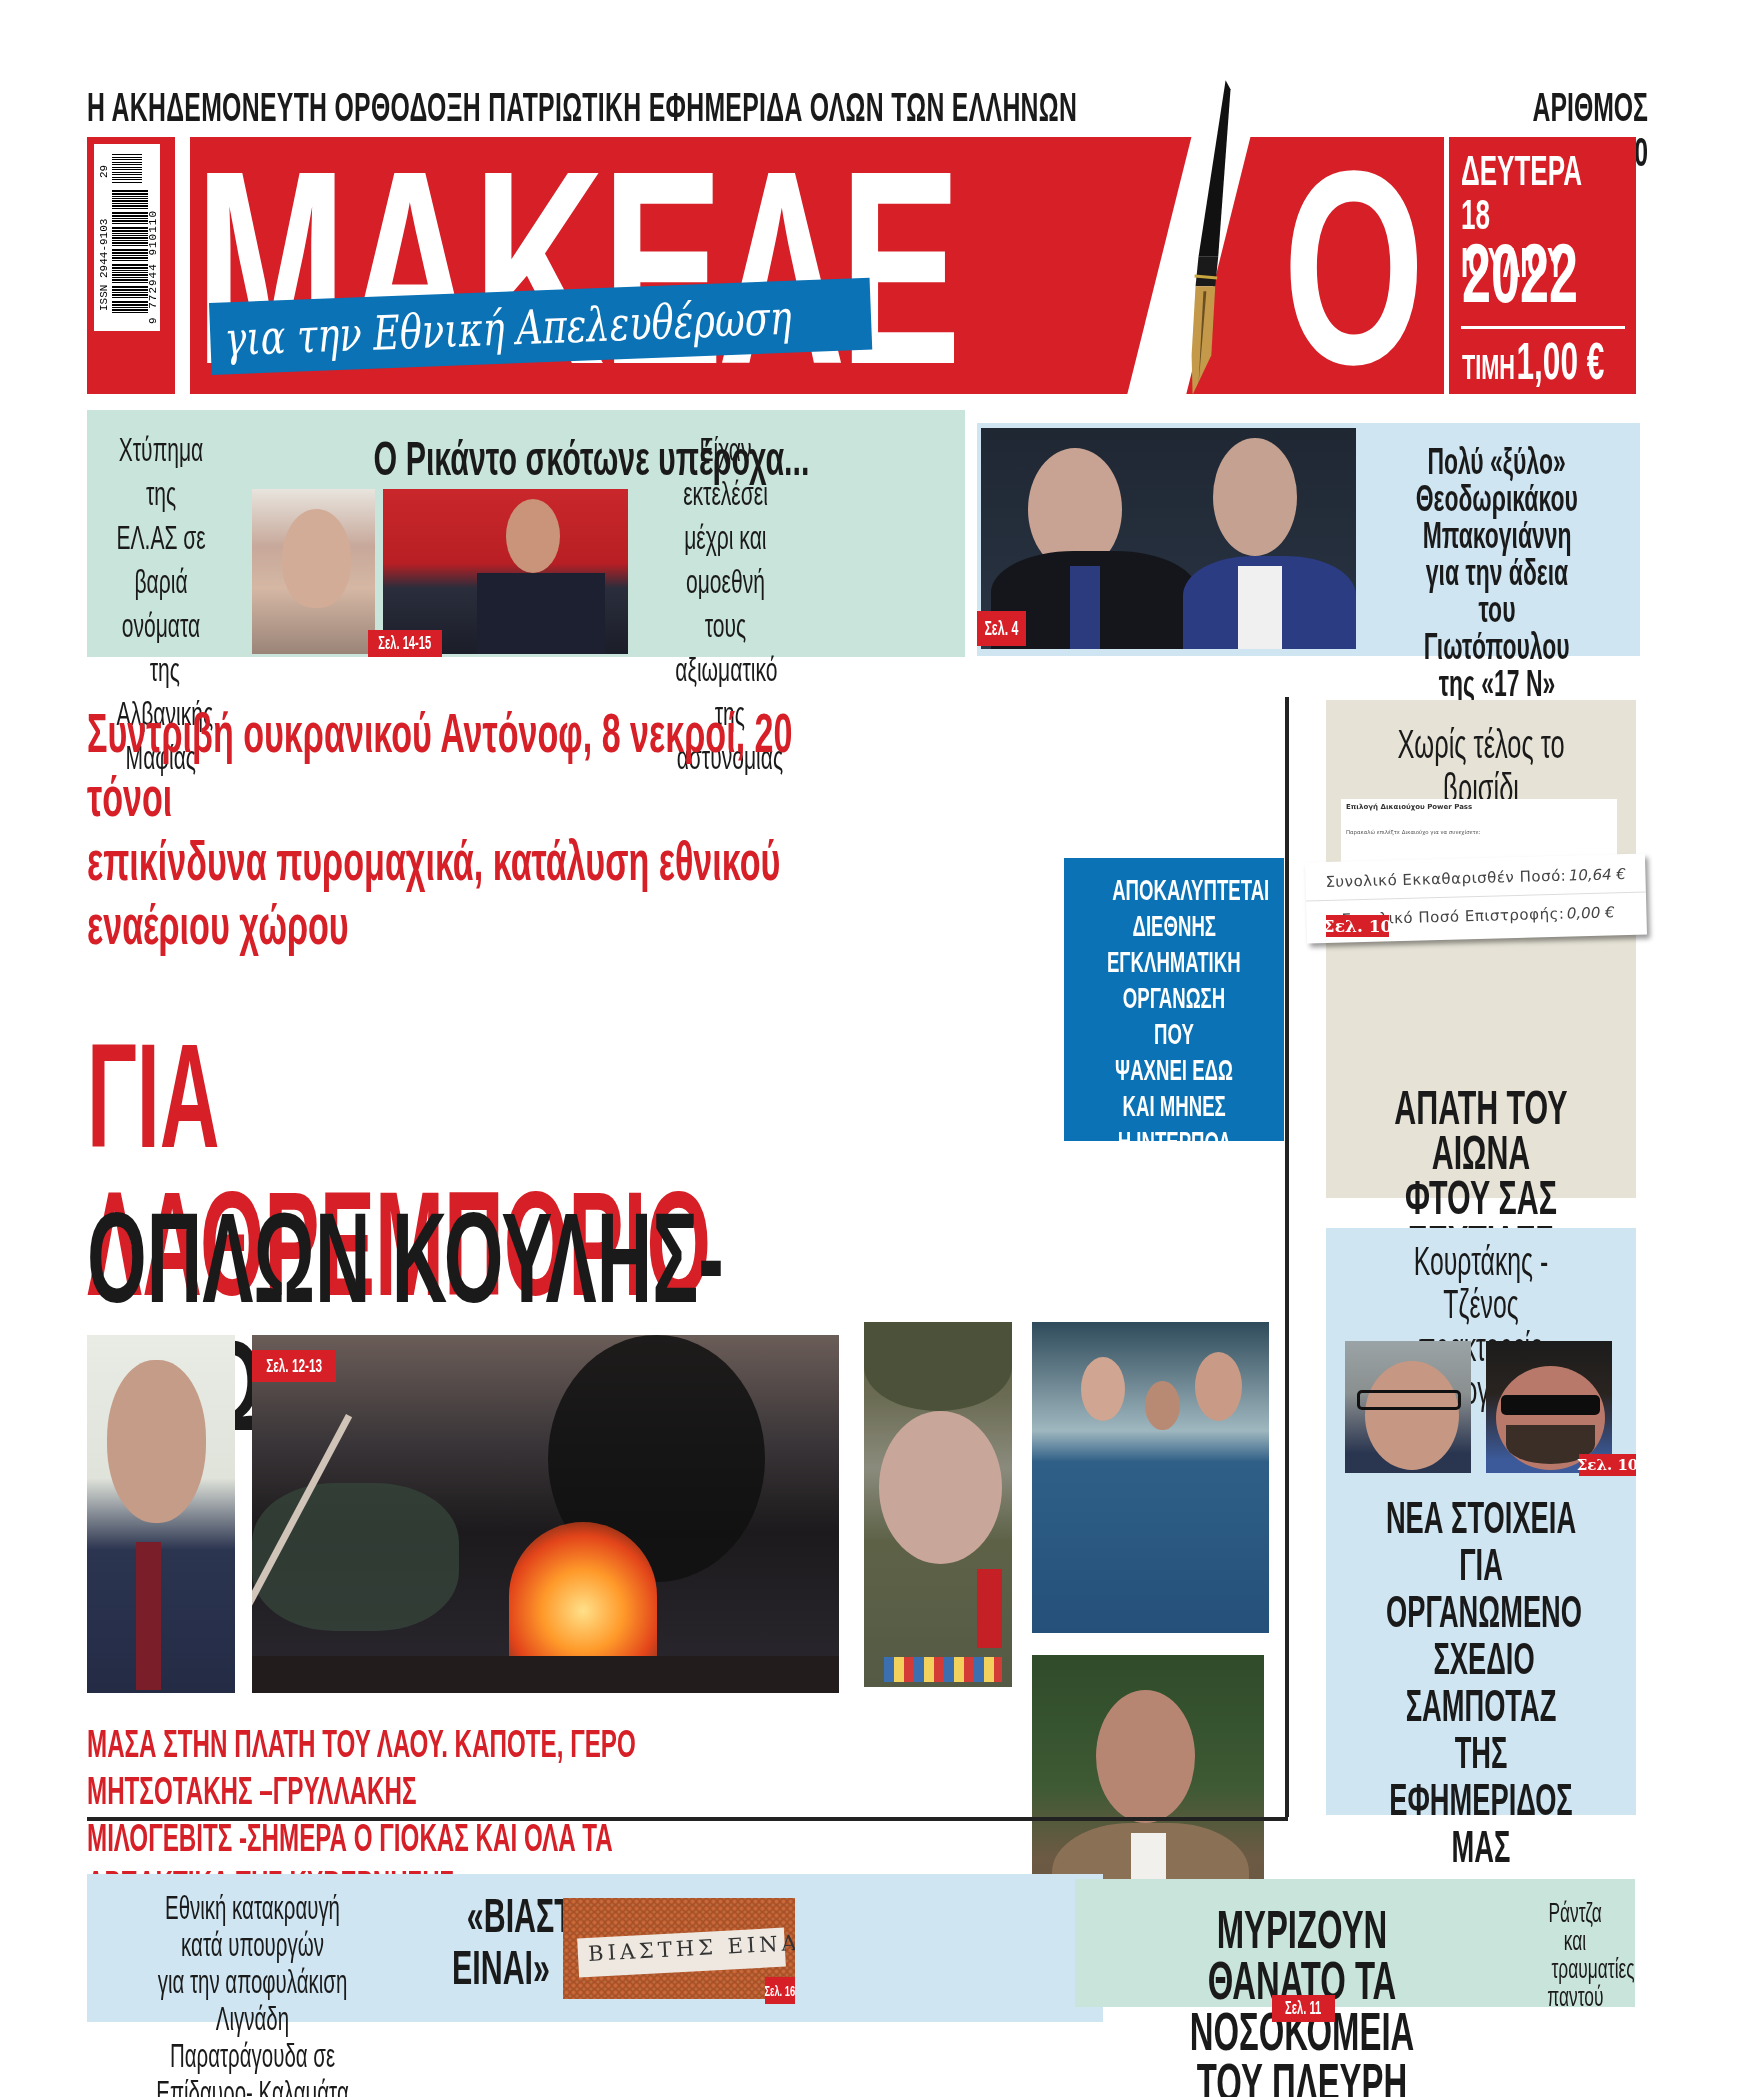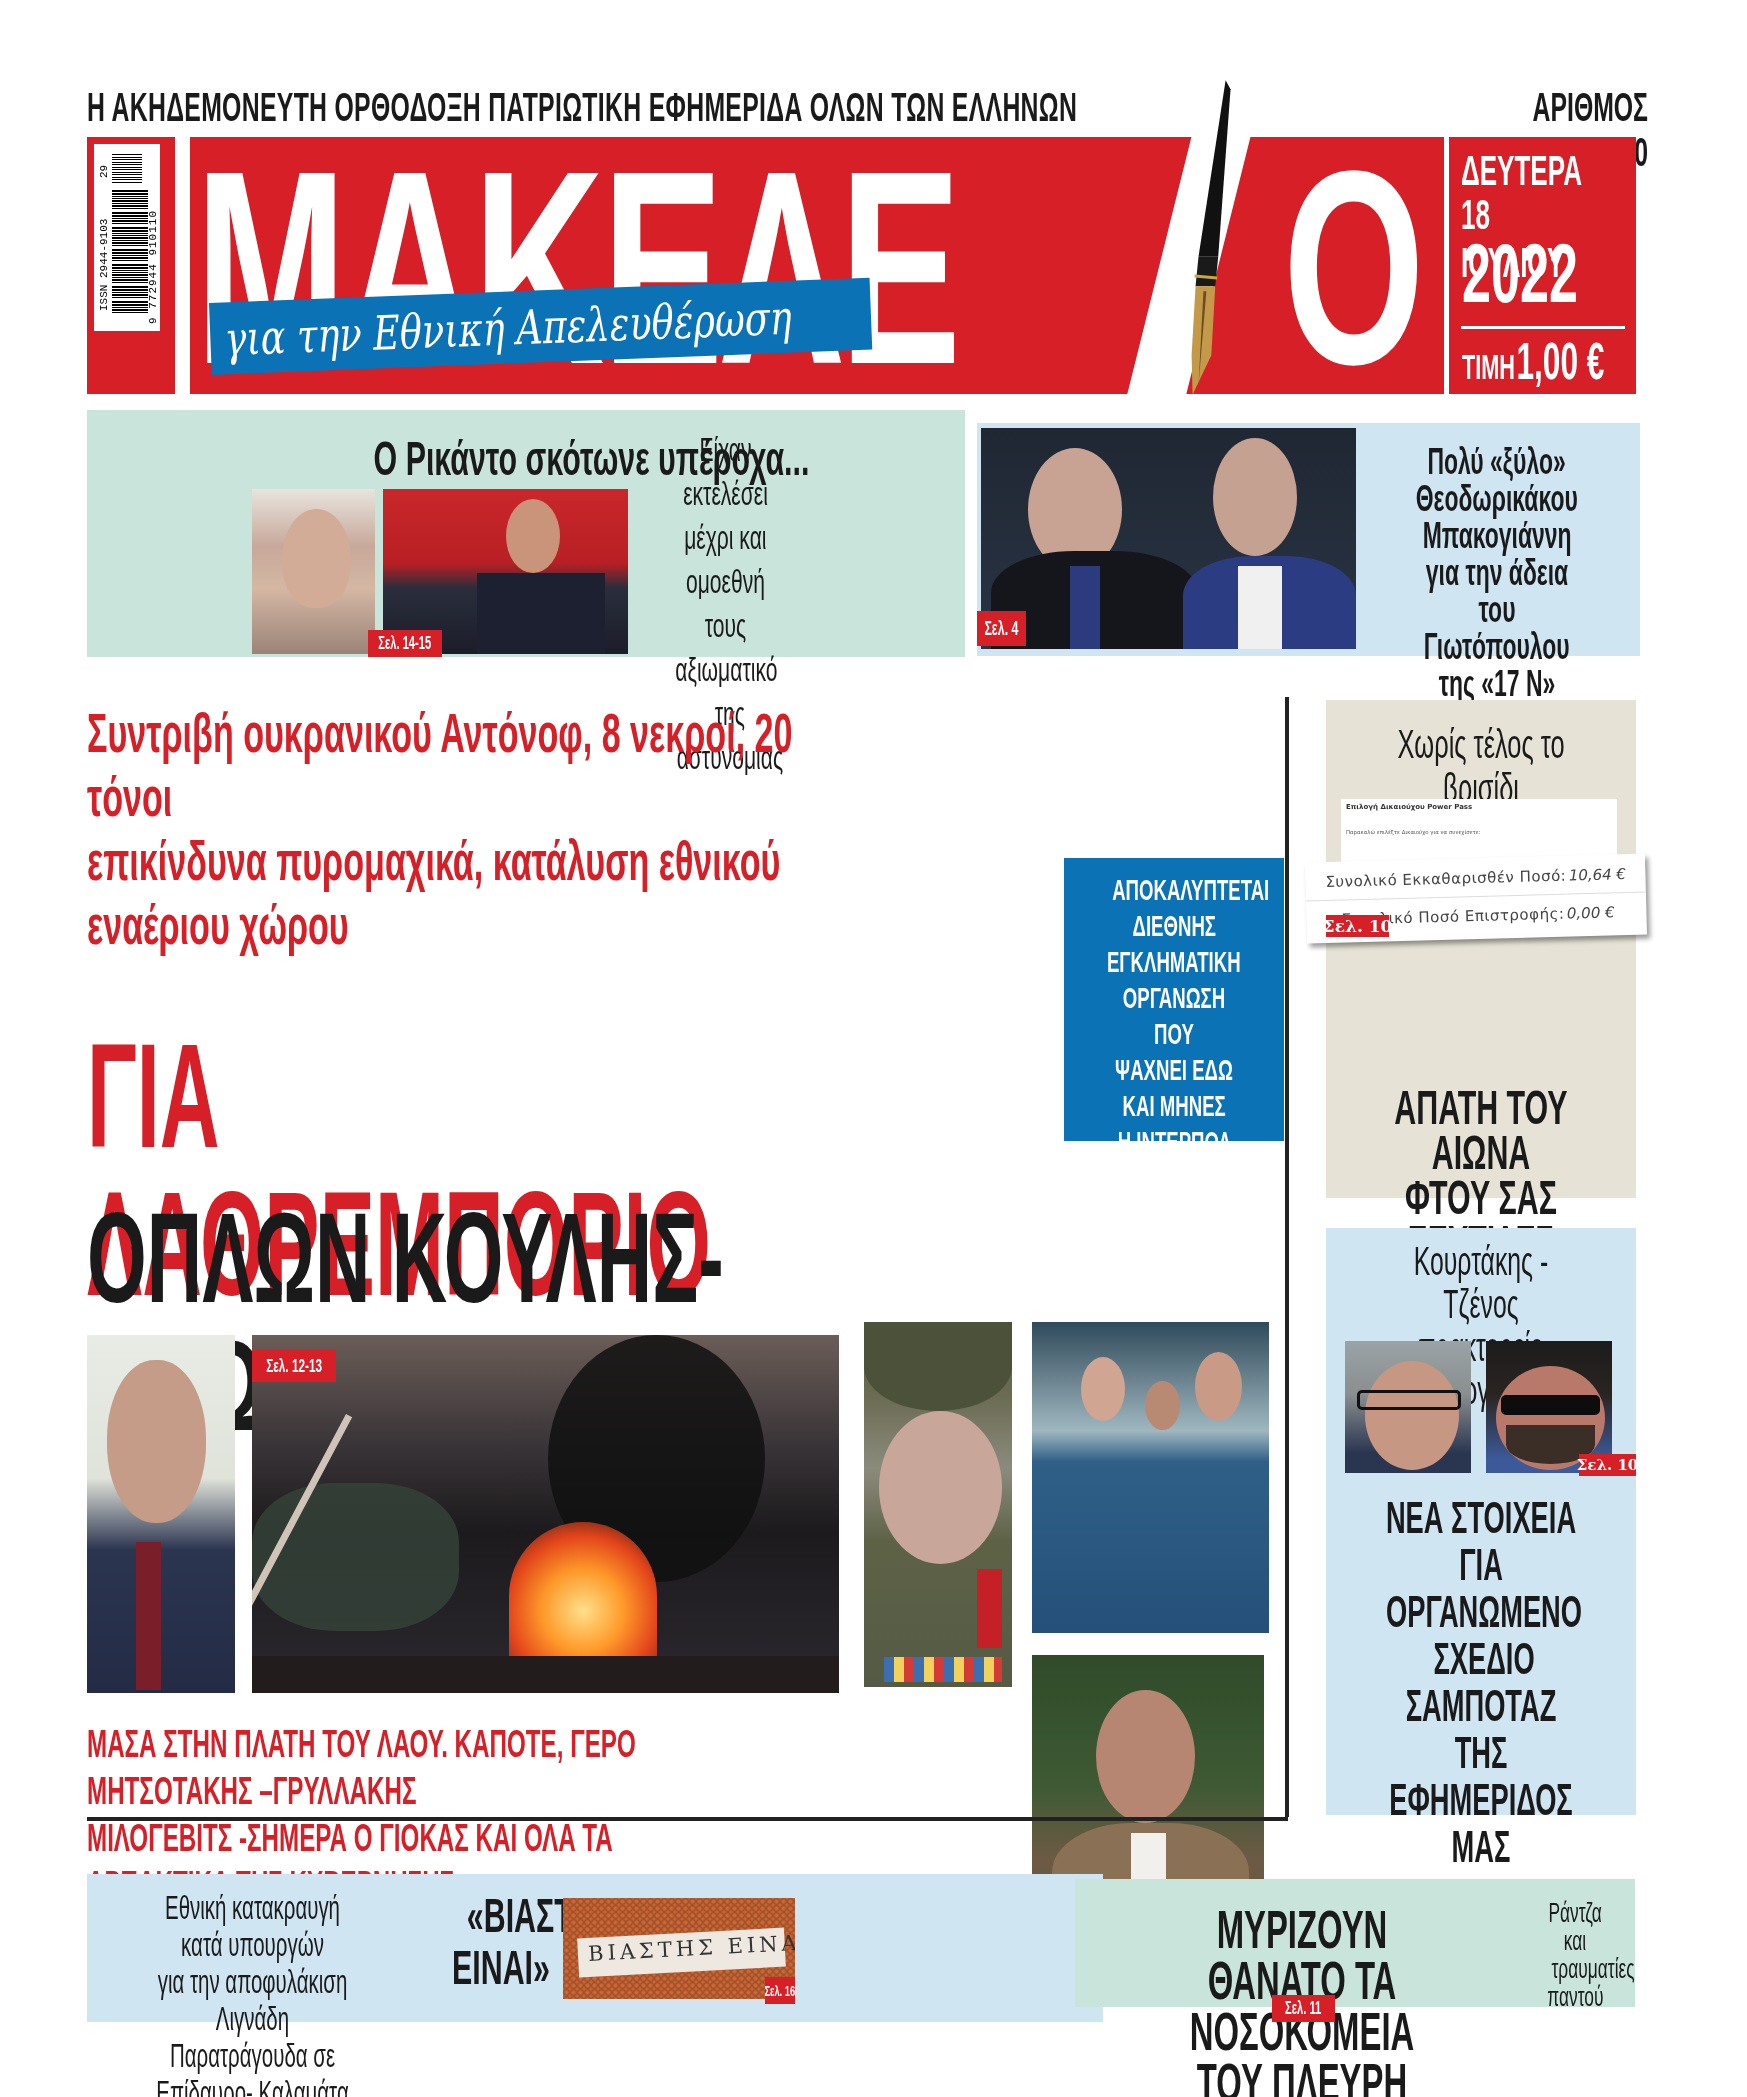--- a/index.html
+++ b/index.html
@@ -80,20 +80,27 @@
     <div class="abs" style="left:13px;top:195px;width:178px;white-space:nowrap;">
       <span class="sqL" style="font-weight:bold;">
         <span style="font-size:35px;">ΤΙΜΗ</span>
         <span style="font-size:51px;">1,00 €</span>
       </span>
     </div>
   </div>
 </div>
 
 <div class="abs" style="left:87px;top:410px;width:878px;height:247px;background:#c9e4da;">
+  <div class="abs center" style="left:0;top:17.3px;width:148px;">
+    <div class="line"><span class="sq" style="font-size:34px;line-height:44px;">Χτύπημα της</span></div>
+    <div class="line"><span class="sq" style="font-size:34px;line-height:44px;">ΕΛ.ΑΣ σε</span></div>
+    <div class="line"><span class="sq" style="font-size:34px;line-height:44px;">βαριά ονόματα</span></div>
+    <div class="line"><span class="sq" style="font-size:34px;line-height:44px;">της Αλβανικής</span></div>
+    <div class="line"><span class="sq" style="font-size:34px;line-height:44px;">Μαφίας</span></div>
+  </div>
   <div class="abs center" style="left:153px;top:20px;width:395px;">
     <span class="sq" style="font-size:49px;font-weight:bold;white-space:nowrap;">Ο Ρικάντο σκότωνε υπέροχα...</span>
   </div>
   <div class="photo" style="left:165px;top:79px;width:123px;height:165px;background:linear-gradient(180deg,#e8e4de 0%,#c7a89a 35%,#d5b7a4 60%,#9a8478 100%);">
     <div class="abs" style="left:30px;top:20px;width:69px;height:99px;border-radius:50% 50% 45% 45%;background:#d2ac97;"></div>
   </div>
   <div class="photo" style="left:296px;top:79px;width:245px;height:165px;background:linear-gradient(180deg,#c9272b 0%,#b81f24 45%,#2a2d3b 60%,#1b1e29 100%);">
     <div class="abs" style="left:123px;top:10px;width:54px;height:74px;border-radius:50%;background:#c99479;"></div>
     <div class="abs" style="left:94px;top:84px;width:128px;height:84px;background:#1d2030;"></div>
   </div>

